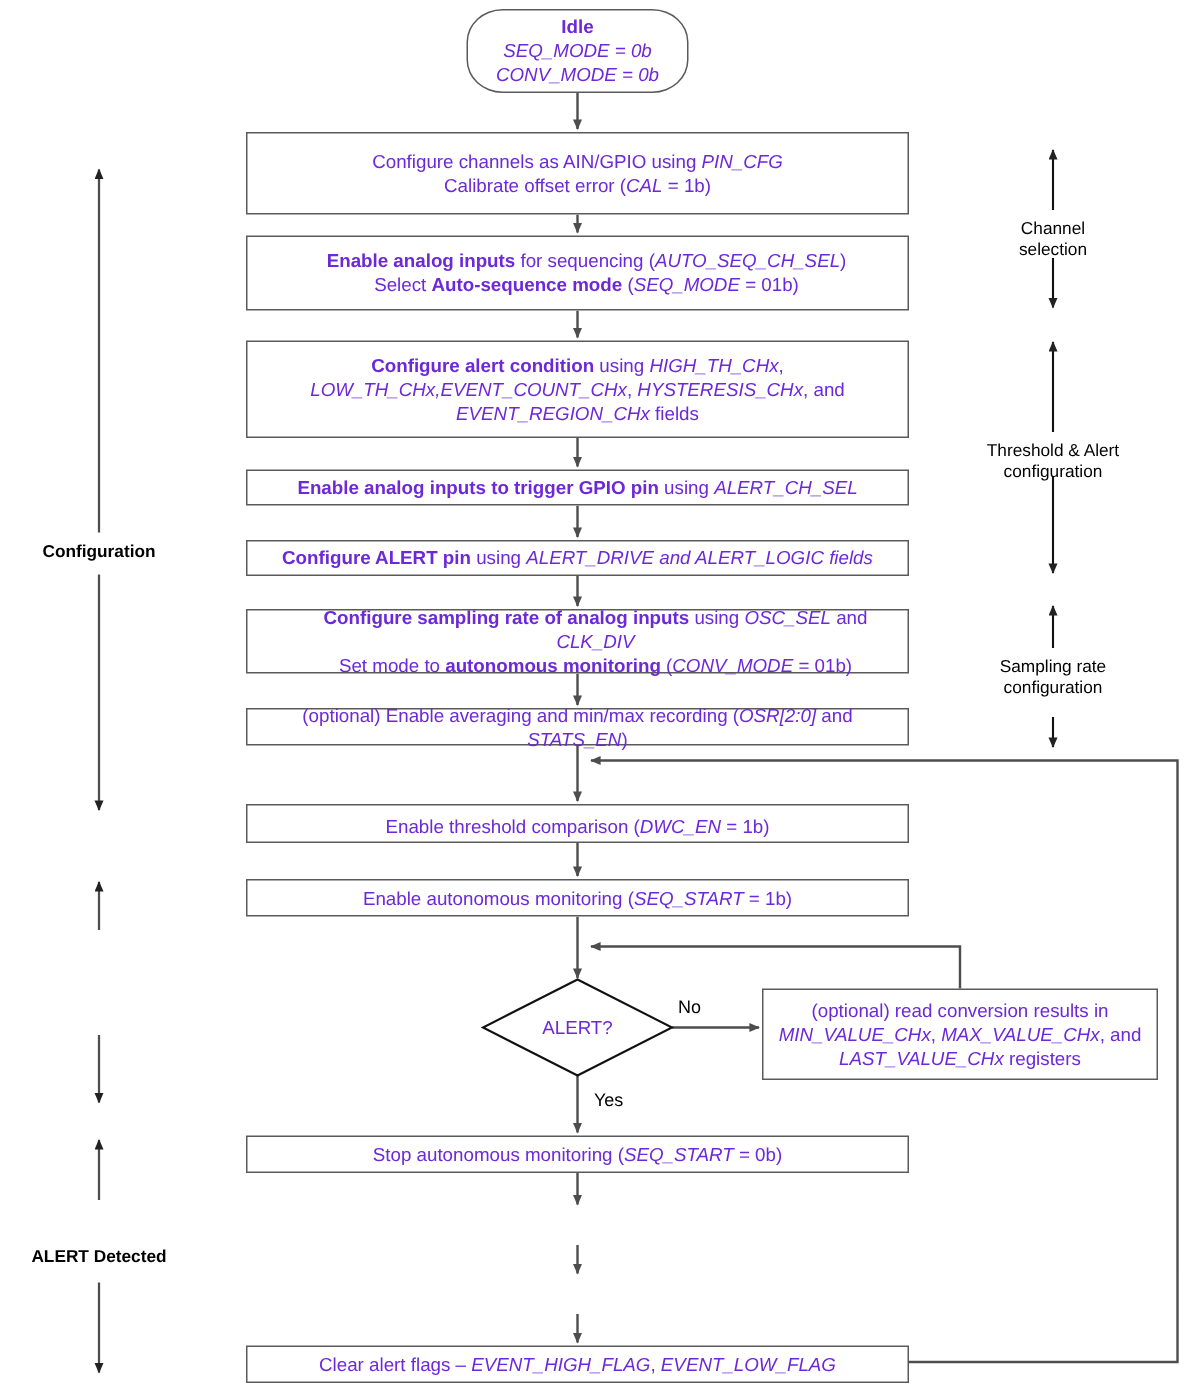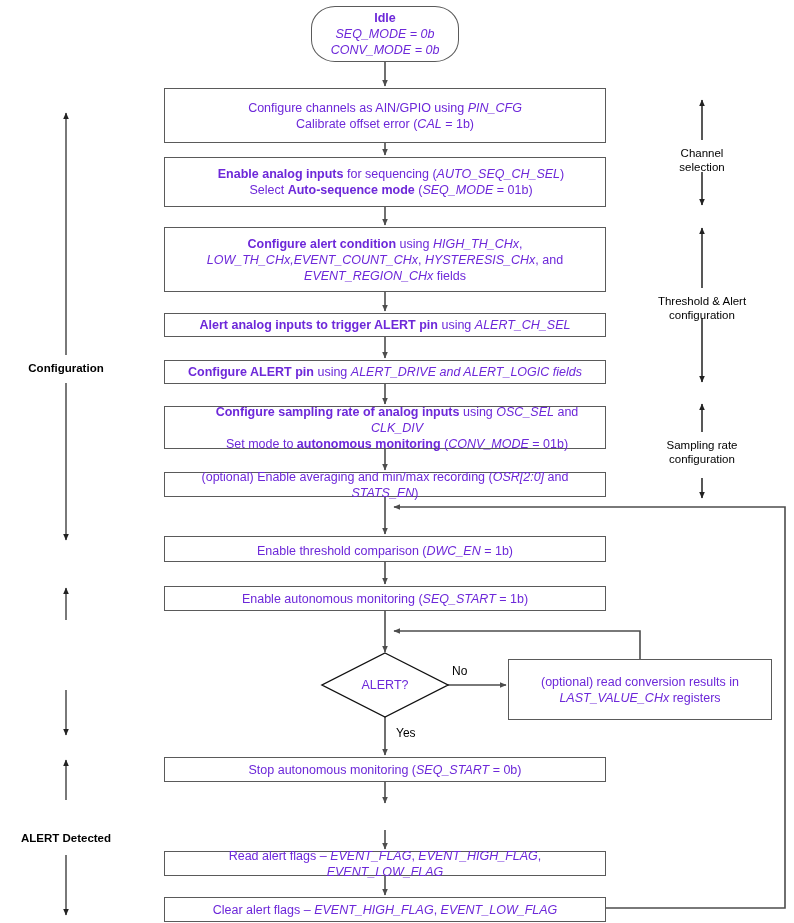--- a/index.html
+++ b/index.html
@@ -171,21 +171,21 @@
   <div class="node" style="left:164px; top:227px; width:442px; height:65px;">
     <div class="inner">
       <div><b>Configure alert condition</b> using <i>HIGH_TH_CHx</i>,</div>
       <div><i>LOW_TH_CHx,EVENT_COUNT_CHx</i>, <i>HYSTERESIS_CHx</i>, and</div>
       <div><i>EVENT_REGION_CHx</i> fields</div>
     </div>
   </div>
 
   <div class="node" style="left:164px; top:313px; width:442px; height:24px;">
     <div class="inner">
-      <div><b>Alert analog inputs to trigger ALERT pin</b> using <i>ALERT_CH_SEL</i></div>
+      <div><b>Enable analog inputs to trigger GPIO pin</b> using <i>ALERT_CH_SEL</i></div>
     </div>
   </div>
 
   <div class="node" style="left:164px; top:360px; width:442px; height:24px;">
     <div class="inner">
       <div><b>Configure ALERT pin</b> using <i>ALERT_DRIVE and ALERT_LOGIC fields</i></div>
     </div>
   </div>
 
   <div class="node" style="left:164px; top:406px; width:442px; height:43px;padding-left:30px;">
@@ -213,36 +213,32 @@
     </div>
   </div>
 
   <div class="node decision" style="left:322px; top:653px; width:126px; height:64px;">
     <div class="inner diamond-label">ALERT?</div>
   </div>
 
   <div class="node" style="left:508px; top:659px; width:264px; height:61px;">
     <div class="inner">
       <div>(optional) read conversion results in</div>
+      <div><i>MIN_VALUE_CHx</i>, <i>MAX_VALUE_CHx</i>, and</div>
       <div><i>LAST_VALUE_CHx</i> registers</div>
     </div>
   </div>
 
   <div class="node" style="left:164px; top:757px; width:442px; height:25px;">
     <div class="inner">
       <div>Stop autonomous monitoring (<i>SEQ_START</i> = 0b)</div>
     </div>
   </div>
 
 
-  <div class="node" style="left:164px; top:851px; width:442px; height:25px;">
-    <div class="inner">
-      <div>Read alert flags – <i>EVENT_FLAG</i>, <i>EVENT_HIGH_FLAG</i>, <i>EVENT_LOW_FLAG</i></div>
-    </div>
-  </div>
 
   <div class="node" style="left:164px; top:897px; width:442px; height:25px;">
     <div class="inner">
       <div>Clear alert flags – <i>EVENT_HIGH_FLAG</i>, <i>EVENT_LOW_FLAG</i></div>
     </div>
   </div>
 
   <div class="br-lbl" style="left:452px; top:664px;">No</div>
   <div class="br-lbl" style="left:396px; top:726px;">Yes</div>
 

